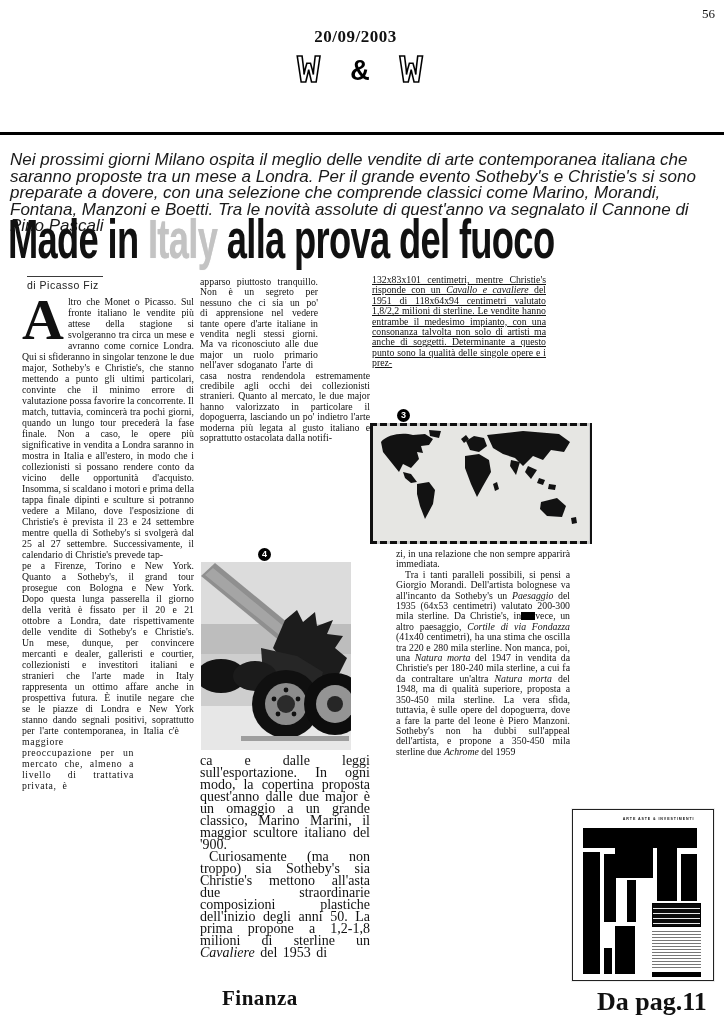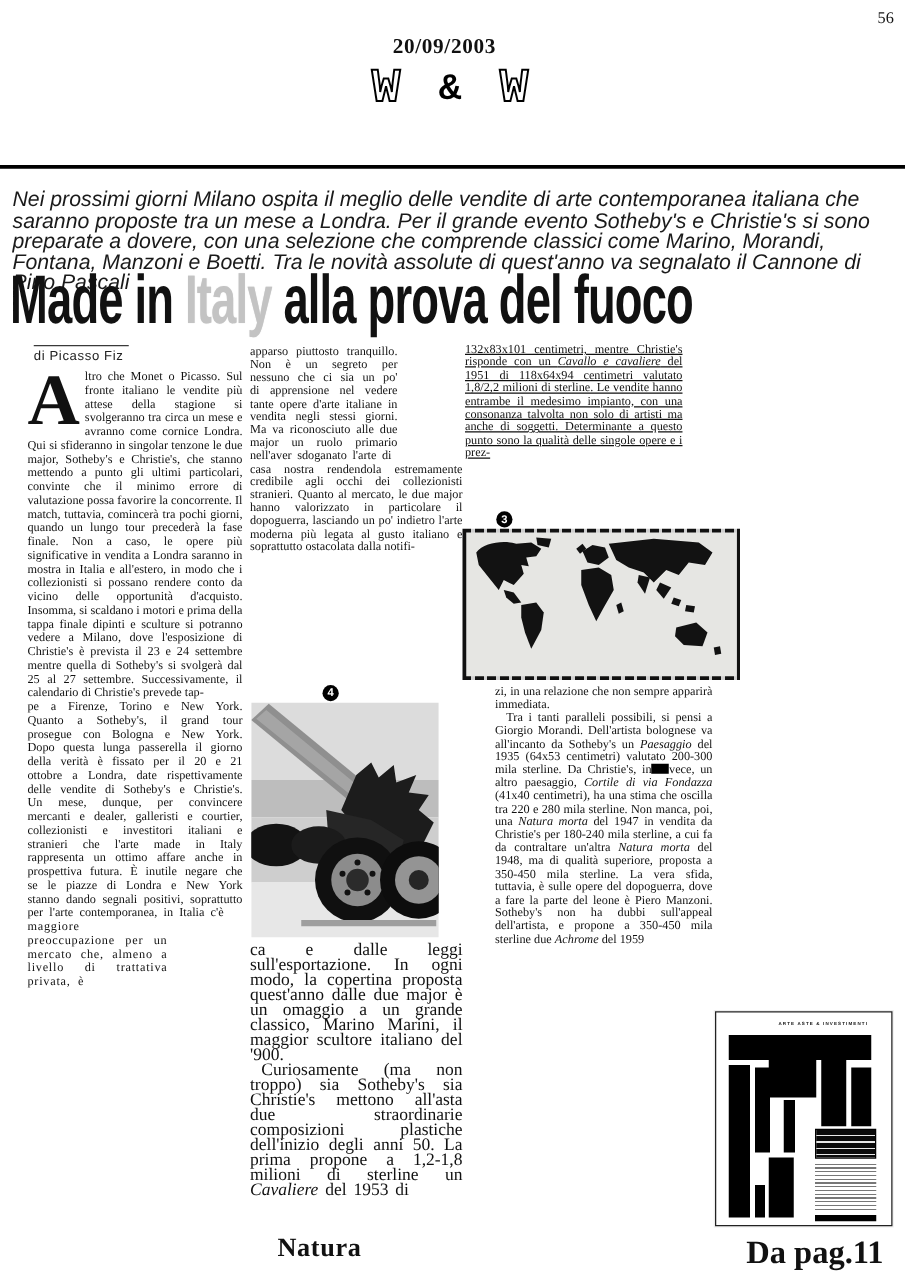--- a/index.html
+++ b/index.html
@@ -184,21 +184,21 @@
         <path d="M198,92 l5,-1 l1,6 l-5,1 Z"></path>
       </g>
     </svg>
   </figure>
 
   <div class="col col3bot" id="col3below">
       <p><span>zi, in una relazione che non sempre apparirà immediata.</span></p>
       <p class="ind"><span>Tra i tanti paralleli possibili, si pensi a Giorgio Morandi. Dell'artista bolognese va all'incanto da Sotheby's un </span><span class="it">Paesaggio</span><span> del 1935 (64x53 centimetri) valutato 200-300 mila sterline. Da Christie's, in</span><span class="redact"></span><span>vece, un altro paesaggio, </span><span class="it">Cortile di via Fondazza</span><span> (41x40 centimetri), ha una stima che oscilla tra 220 e 280 mila sterline. Non manca, poi, una </span><span class="it">Natura morta</span><span> del 1947 in vendita da Christie's per 180-240 mila sterline, a cui fa da contraltare un'altra </span><span class="it">Natura morta</span><span> del 1948, ma di qualità superiore, proposta a 350-450 mila sterline. La vera sfida, tuttavia, è sulle opere del dopoguerra, dove a fare la parte del leone è Piero Manzoni. Sotheby's non ha dubbi sull'appeal dell'artista, e propone a 350-450 mila sterline due </span><span class="it">Achrome</span><span> del 1959</span></p>
     </div>
 
-  <div class="finanza">Natura</div>
+  <div class="finanza">Finanza</div>
 
   <div class="thumb">
     <div class="thumb-head">
       <span class="dashL"></span>
       <span class="microtxt">ARTE ASTE &amp; INVESTIMENTI</span>
       <span class="dashR"></span>
     </div>
     <div class="blk t-band"></div>
     <div class="blk t-tall"></div>
     <div class="blk t-c2"></div>

